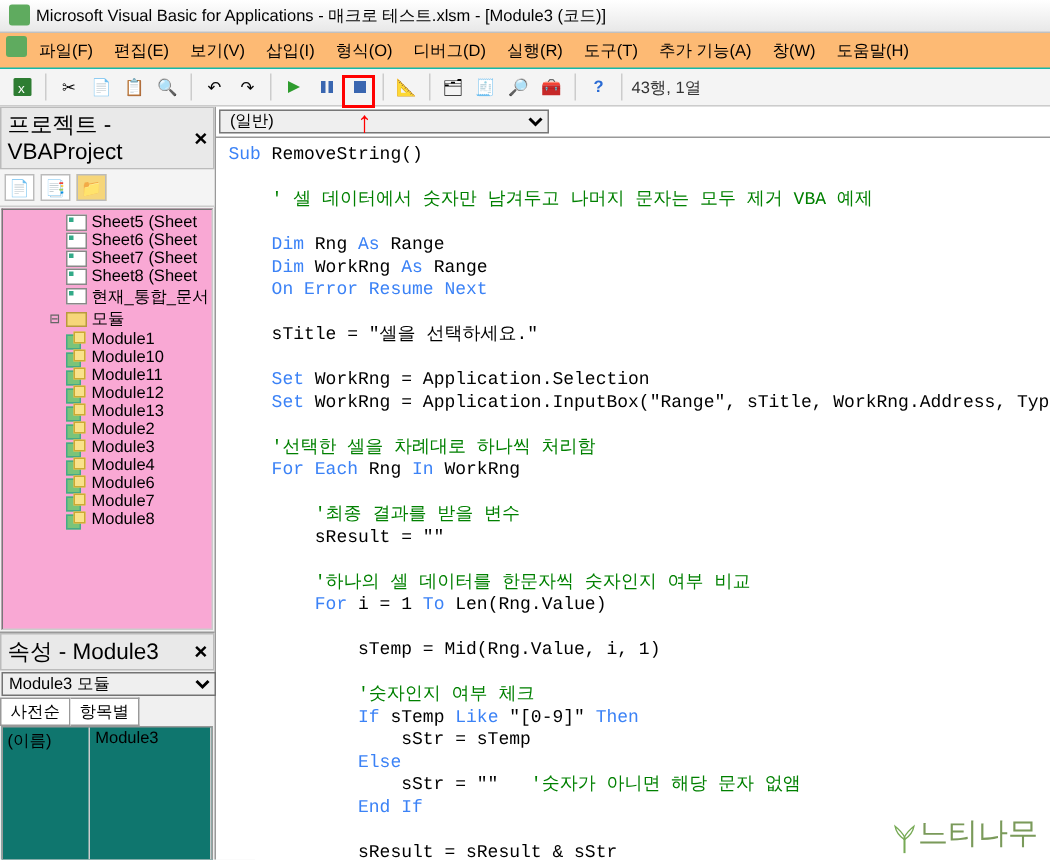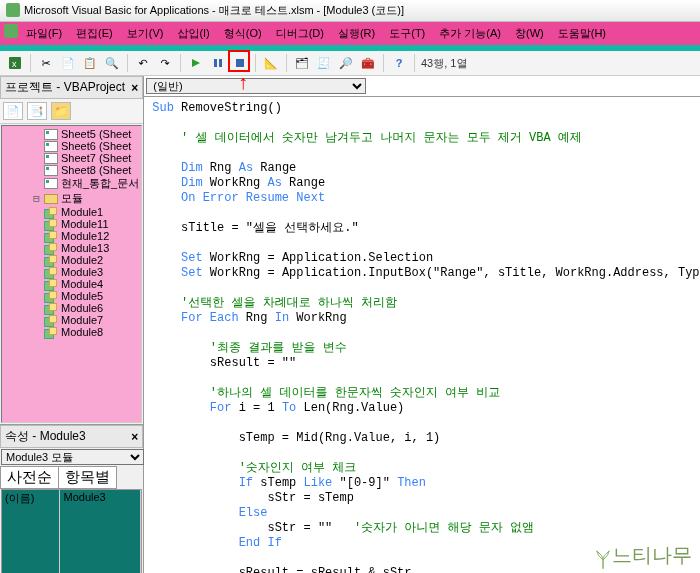--- a/index.html
+++ b/index.html
@@ -1,45 +1,45 @@
 <!DOCTYPE html>
 <html><head>
 <meta charset="utf-8">
 <style>
   * { box-sizing: border-box; margin: 0; padding: 0; }
   body { font-family: "Malgun Gothic", "Segoe UI", sans-serif; font-size: 11px; background: #f0f0f0; width: 700px; height: 573px; overflow: hidden; position: relative; }
   .titlebar { background: linear-gradient(#fff,#e8e8e8); border-bottom: 1px solid #c0c0c0; padding: 3px 6px; display: flex; align-items: flex-start; gap: 4px; }
   .titlebar .logo { width: 14px; height: 14px; background: #5fab5f; border-radius: 2px; position: relative; display:inline-block;}
-  .menubar { background: #ec4899; padding: 2px 4px; display: flex; gap: 2px; font-size: 11px; border-bottom:6px solid #14b8a6;}
+  .menubar { background: #fdba74; padding: 2px 4px; display: flex; gap: 2px; font-size: 11px; border-bottom:1px solid #14b8a6;}
   .menubar span { padding: 2px 6px; cursor: default; }
   .toolbar { background: #f4f4f4; padding: 3px 6px; display: flex; align-items:center; gap: 4px; border-bottom:1px solid #ccc; position:relative;}
   .tbtn { width:18px; height:18px; display:inline-flex; align-items:center; justify-content:center; border:1px solid transparent; }
   .sep{width:1px;height:18px;background:#ccc;margin:0 2px;}
   .run-callout{position:absolute;top:50px;left:228px;width:22px;height:22px;border:2px solid red;pointer-events:none;}
   .run-arrow{position:absolute;top:72px;left:238px;color:red;font-size:20px;line-height:1;pointer-events:none;}
   .main { display:flex; height: calc(100% - 70px); }
   .left { width:165px; display:flex; flex-direction:column; border-right:1px solid #999;}
-  .pane-title{background:#e9e9e9;border:1px solid #bbb;padding:2px 4px;display:flex;justify-content:space-between;align-items:center;font-size:12px;}
+  .pane-title{background:#e9e9e9;border:1px solid #bbb;padding:2px 4px;display:flex;justify-content:space-between;align-items:center;font-size:15px;}
   .pane-title .x{font-family:Arial;font-weight:bold;cursor:default;}
   .pane-tools{background:#f4f4f4;border-bottom:1px solid #ccc;padding:3px;display:flex;gap:4px;}
   .ticon{width:20px;height:18px;border:1px solid #bbb;background:#fff;display:inline-flex;align-items:center;justify-content:center;}
   .tree { flex:1; background:#f9a8d4; overflow:auto; font-size:11px; padding:2px 0 2px 2px; border:1px inset #ccc; margin:1px;}
   .tree-item{display:flex;align-items:center;gap:3px;padding:0 2px;white-space:nowrap;}
   .tree-item.ind1{padding-left:28px;}
   .tree-item.ind2{padding-left:40px;}
   .tree-item .exp{width:9px;display:inline-block;color:#666;font-family:monospace;text-align:center;}
   .ic-sheet{width:14px;height:11px;background:#fff;border:1px solid #888;position:relative;display:inline-block;}
   .ic-sheet:before{content:"";position:absolute;left:1px;top:1px;width:3px;height:3px;background:#3a8;}
   .ic-folder{width:14px;height:10px;background:#f6d67a;border:1px solid #b89a3e;display:inline-block;}
   .ic-mod{width:14px;height:11px;position:relative;display:inline-block;}
   .ic-mod:before{content:"";position:absolute;left:0;top:2px;width:8px;height:8px;background:#7ac47a;border:1px solid #4a8;}
   .ic-mod:after{content:"";position:absolute;left:5px;top:0;width:6px;height:6px;background:#f9e28a;border:1px solid #ca3;}
   .props{border-top:1px solid #999;}
   .props select{width:100%;font-size:11px;border:1px solid #737373;margin:1px;}
-  .prop-tabs{display:flex;font-size:15px;}
+  .prop-tabs{display:flex;font-size:11px;}
   .prop-tab{border:1px solid #999;padding:1px 6px;background:#fff;}
   .prop-tab + .prop-tab{border-left:none;}
   .prop-grid{background:#0f766e;border:1px solid #999;margin:0 1px;height:90px;width:calc(100% - 2px);display:flex;}
   .pg-col{border-right:1px solid #ccc;padding:1px 3px;}
   .right{flex:1;display:flex;flex-direction:column;background:#fff;}
   .code-header{display:flex;border-bottom:1px solid #999;padding:2px;}
   .code-header select{font-size:11px;border:1px solid #777;padding:0 2px;}
   .code-area{flex:1;overflow:auto;padding:4px 8px;font-family:"Courier New",monospace;font-size:12px;line-height:15px;white-space:pre;position:relative;}
   .kw{color:#3b82f6;}
   .cm{color:#008000;}
@@ -153,20 +153,24 @@
           <span class="exp">⊟</span>
           <span class="ic-folder"></span>
           <span>모듈</span>
         </div>
       <div class="tree-item ind2">
           <span class="ic-mod"></span>
           <span>Module1</span>
         </div>
       <div class="tree-item ind2">
           <span class="ic-mod"></span>
+          <span>Module10</span>
+        </div>
+      <div class="tree-item ind2">
+          <span class="ic-mod"></span>
           <span>Module11</span>
         </div>
       <div class="tree-item ind2">
           <span class="ic-mod"></span>
           <span>Module12</span>
         </div>
       <div class="tree-item ind2">
           <span class="ic-mod"></span>
           <span>Module13</span>
         </div>
@@ -174,24 +178,20 @@
           <span class="ic-mod"></span>
           <span>Module2</span>
         </div>
       <div class="tree-item ind2">
           <span class="ic-mod"></span>
           <span>Module3</span>
         </div>
       <div class="tree-item ind2">
           <span class="ic-mod"></span>
           <span>Module4</span>
-        </div>
-      <div class="tree-item ind2">
-          <span class="ic-mod"></span>
-          <span>Module5</span>
         </div>
       <div class="tree-item ind2">
           <span class="ic-mod"></span>
           <span>Module6</span>
         </div>
       <div class="tree-item ind2">
           <span class="ic-mod"></span>
           <span>Module7</span>
         </div>
       <div class="tree-item ind2">

